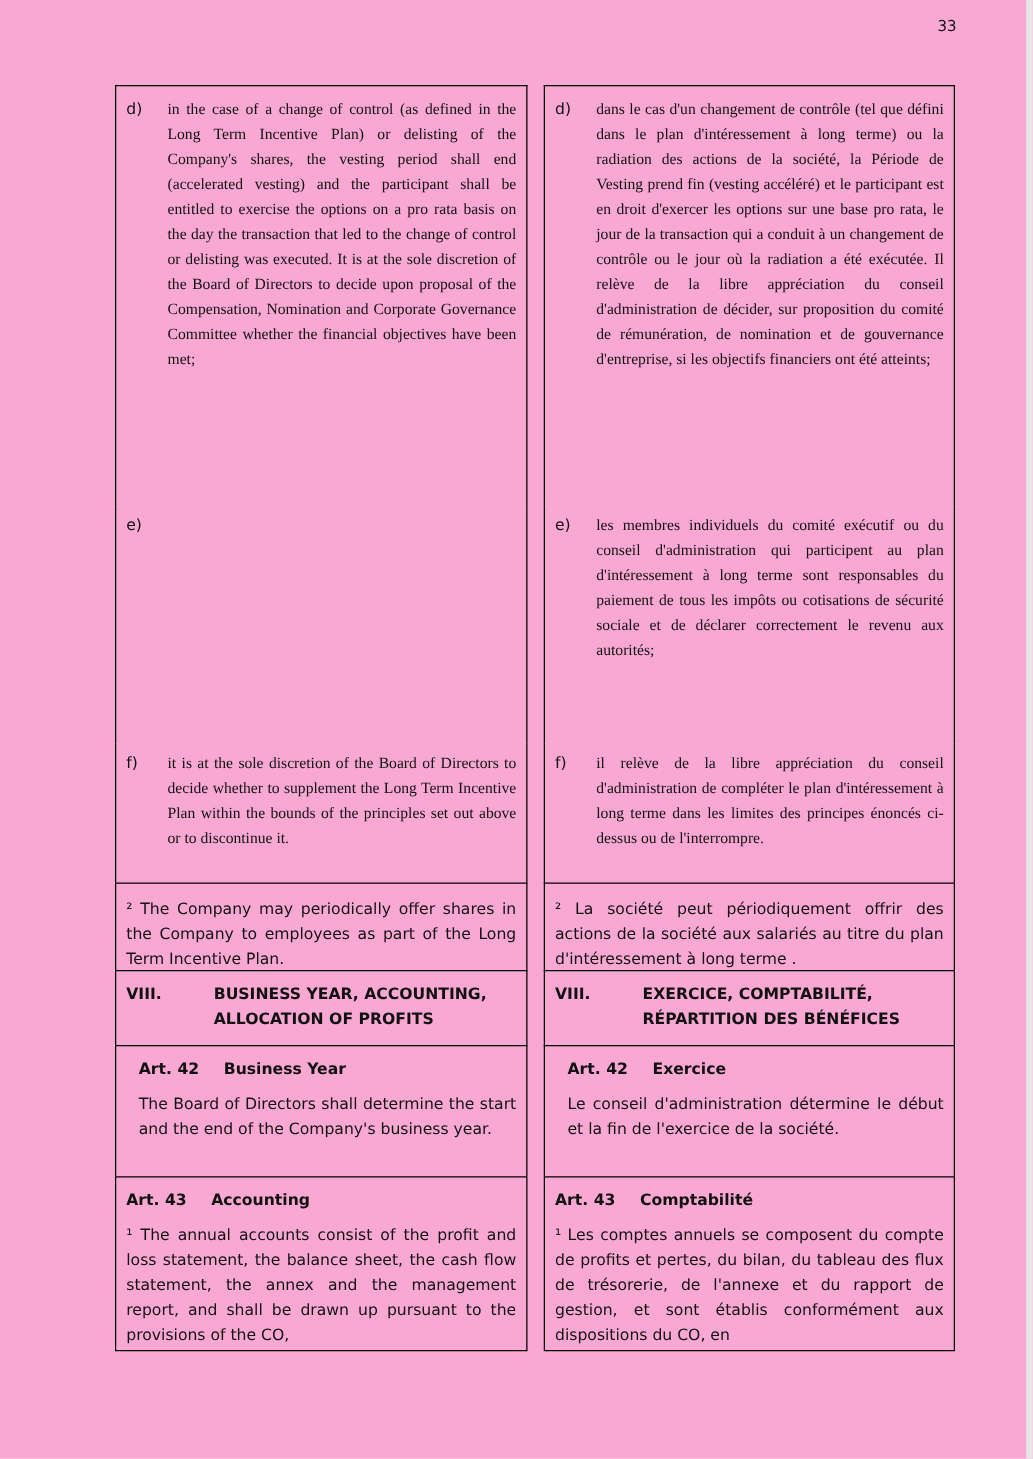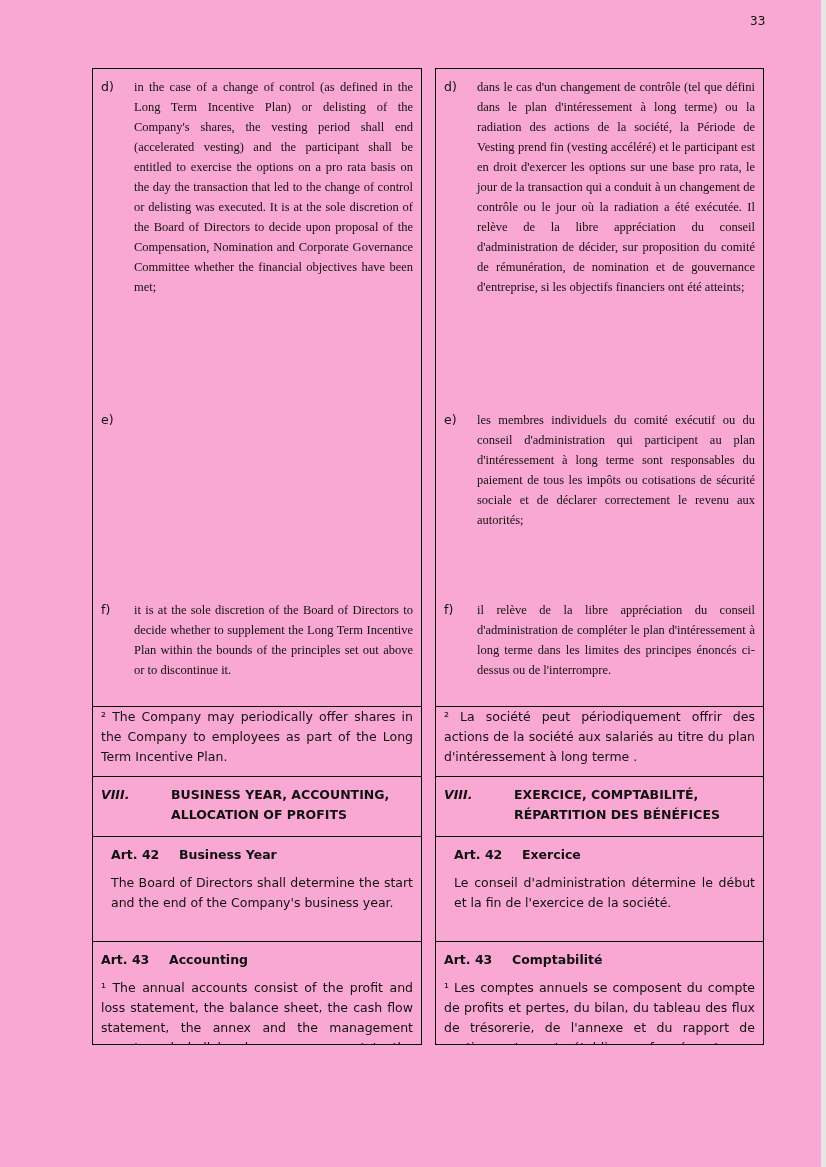--- a/index.html
+++ b/index.html
@@ -49,24 +49,24 @@
     padding: 6px 8px 0 8px;
     overflow: hidden;
     font-size: 12.5px;
     line-height: 20px;
   }
   .bt { border-top: 1px solid #000; }
   .bb { border-bottom: 1px solid #000; }
   .h-r1 { height: 337px; padding-top: 8px; }
   .h-r2 { height: 190px; padding-top: 5px; }
   .h-r3 { height: 111px; padding-top: 5px; }
-  .h-r4 { height: 70px;  padding-top: 0; }
+  .h-r4 { height: 70px;  padding-top: 10px; }
   .h-r5 { height: 60px;  padding-top: 8px; }
   .h-r6 { height: 105px; padding-top: 8px; padding-left: 18px; }
-  .h-r7 { height: 104px; padding-top: 8px; }
+  .h-r7 { height: 140px; padding-top: 8px; }
   .li {
     position: relative;
     padding-left: 33px;
   }
   .li-label {
     position: absolute;
     left: 0;
     top: 0;
   }
   .li-text {
@@ -78,21 +78,20 @@
     text-align: justify;
     margin: 0;
   }
   .section-heading {
     display: flex;
     font-weight: bold;
   }
   .section-num {
     width: 70px;
     flex-shrink: 0;
-    font-style: italic;
   }
   .section-title {
     flex: 1;
   }
   .art-heading {
     display: flex;
     font-weight: bold;
     margin-bottom: 8px;
   }
   .art-num {

